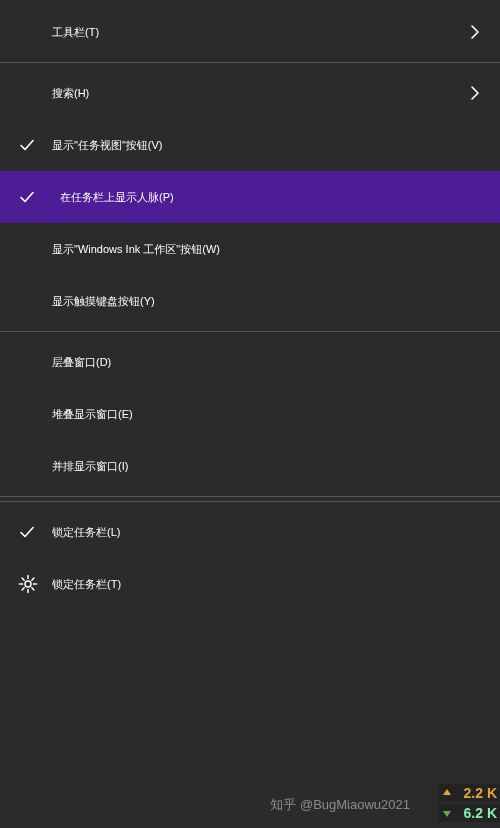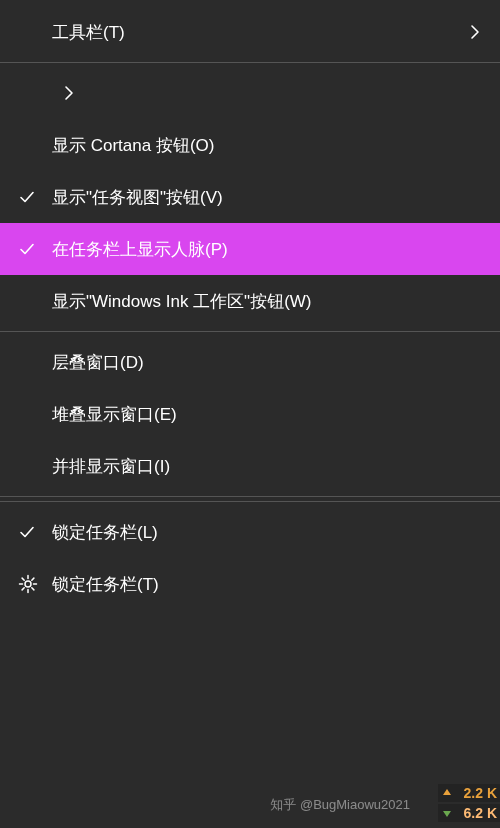--- a/index.html
+++ b/index.html
@@ -23,32 +23,33 @@
     }
     .menu-item {
       display: flex;
       align-items: center;
       height: 52px;
       padding: 0 18px 0 18px;
       cursor: default;
       position: relative;
     }
     .menu-item.highlighted {
-      background: #d946ef;
+      background: #4c1d95;
+      gap: 8px;
     }
     .menu-item .left-slot {
       width: 34px;
       display: flex;
       align-items: center;
       justify-content: flex-start;
       flex-shrink: 0;
     }
     .menu-item .label {
       flex: 1;
-      font-size: 17px;
+      font-size: 11px;
       color: #ffffff;
       white-space: nowrap;
     }
     .menu-item .right-slot {
       width: 24px;
       display: flex;
       align-items: center;
       justify-content: flex-end;
       flex-shrink: 0;
     }
@@ -83,54 +84,50 @@
       display: flex;
       align-items: center;
       gap: 11px;
       background: rgba(30,30,30,0.6);
       padding: 1px 3px;
       font-size: 14px;
       font-weight: 600;
       justify-content: flex-end;
     }
     .badge-up { color: #e9a13b; }
-    .badge-down { color: #fdba74; }
+    .badge-down { color: #86efac; }
   </style>
 </head>
 <body>
 
 <div class="context-menu" id="menu">
     <div class="menu-item">
       <span class="left-slot"></span>
       <span class="label">工具栏(T)</span>
       <span class="right-slot">
         <span class="chevron-icon">
           <svg width="14" height="20" viewBox="0 0 14 20">
             <path d="M4 4 L10 10 L4 16" stroke="#ffffff" stroke-width="1.6" fill="none" stroke-linecap="round" stroke-linejoin="round"></path>
           </svg>
         </span>
       </span>
     </div>
     <div class="separator"></div>
     <div class="menu-item">
       <span class="left-slot"></span>
+      <span class="label">搜索(H)</span>
       <span class="right-slot">
         <span class="chevron-icon">
           <svg width="14" height="20" viewBox="0 0 14 20">
             <path d="M4 4 L10 10 L4 16" stroke="#ffffff" stroke-width="1.6" fill="none" stroke-linecap="round" stroke-linejoin="round"></path>
           </svg>
         </span>
       </span>
     </div>
     <div class="menu-item">
-      <span class="left-slot"></span>
-      <span class="label">显示 Cortana 按钮(O)</span>
-      <span class="right-slot"></span>
-    </div>
-    <div class="menu-item">
       <span class="left-slot">
         <span class="check-icon">
           <svg width="18" height="18" viewBox="0 0 18 18">
             <path d="M3 9.5 L7 13.5 L15 4.5" stroke="#ffffff" stroke-width="1.6" fill="none" stroke-linecap="round" stroke-linejoin="round"></path>
           </svg>
         </span>
       </span>
       <span class="label">显示"任务视图"按钮(V)</span>
       <span class="right-slot"></span>
     </div>
@@ -141,20 +138,25 @@
             <path d="M3 9.5 L7 13.5 L15 4.5" stroke="#ffffff" stroke-width="1.6" fill="none" stroke-linecap="round" stroke-linejoin="round"></path>
           </svg>
         </span>
       </span>
       <span class="label">在任务栏上显示人脉(P)</span>
       <span class="right-slot"></span>
     </div>
     <div class="menu-item">
       <span class="left-slot"></span>
       <span class="label">显示"Windows Ink 工作区"按钮(W)</span>
+      <span class="right-slot"></span>
+    </div>
+    <div class="menu-item">
+      <span class="left-slot"></span>
+      <span class="label">显示触摸键盘按钮(Y)</span>
       <span class="right-slot"></span>
     </div>
     <div class="separator"></div>
     <div class="menu-item">
       <span class="left-slot"></span>
       <span class="label">层叠窗口(D)</span>
       <span class="right-slot"></span>
     </div>
     <div class="menu-item">
       <span class="left-slot"></span>

